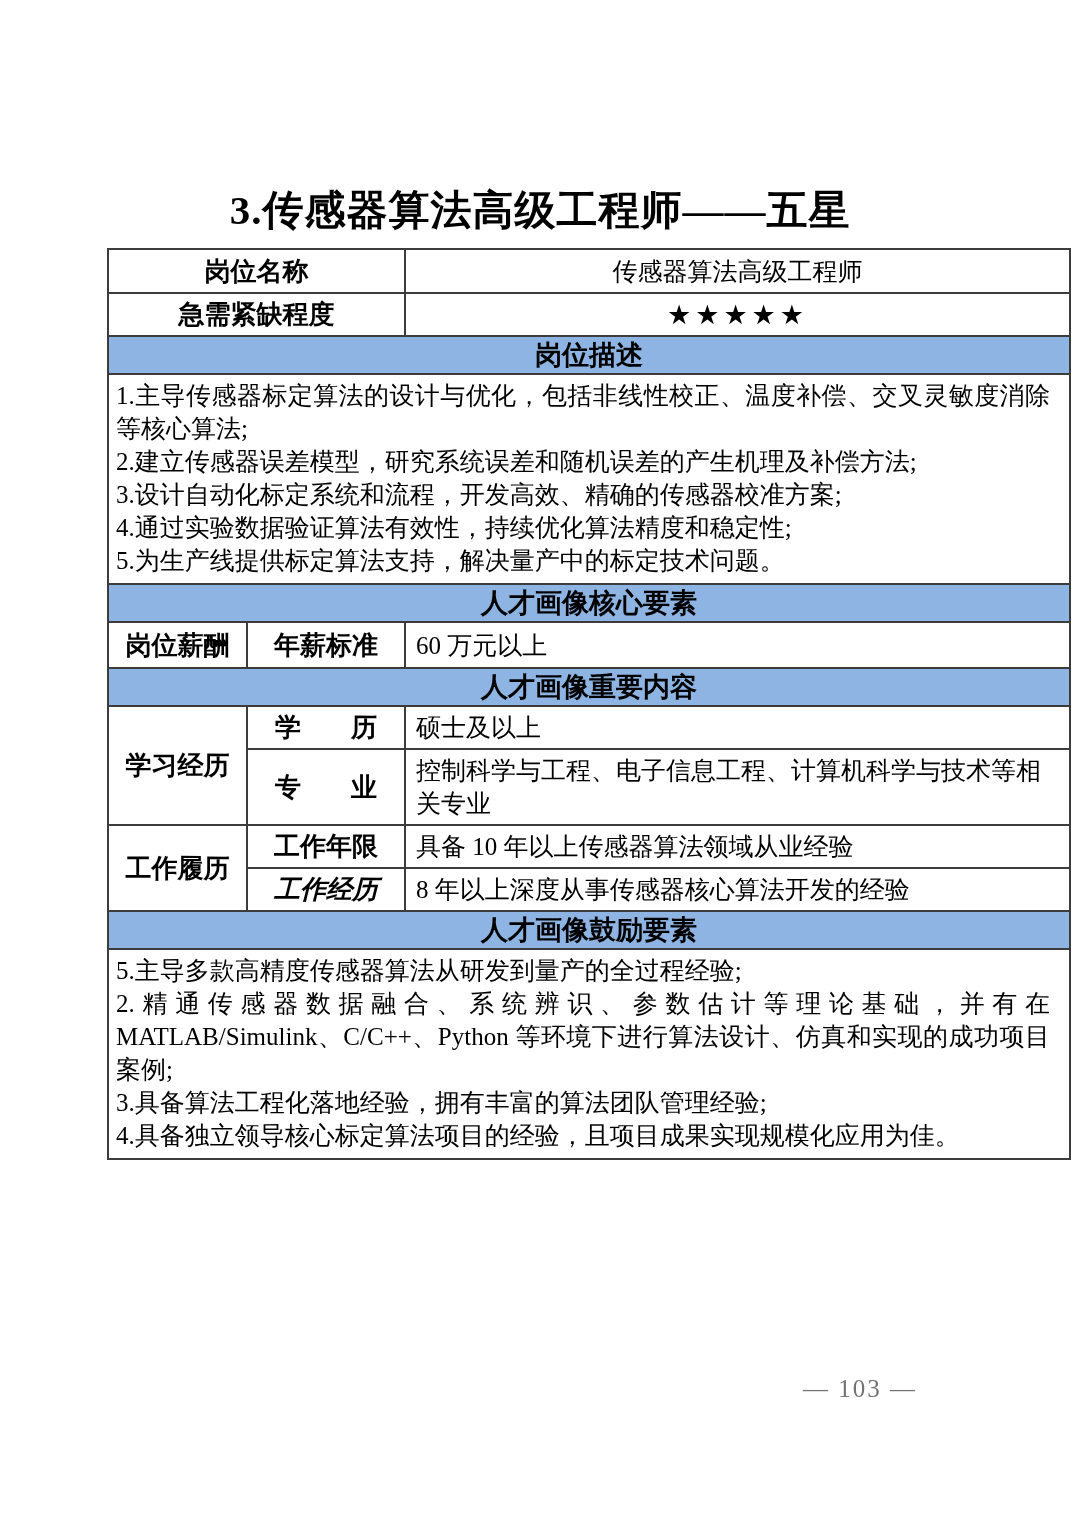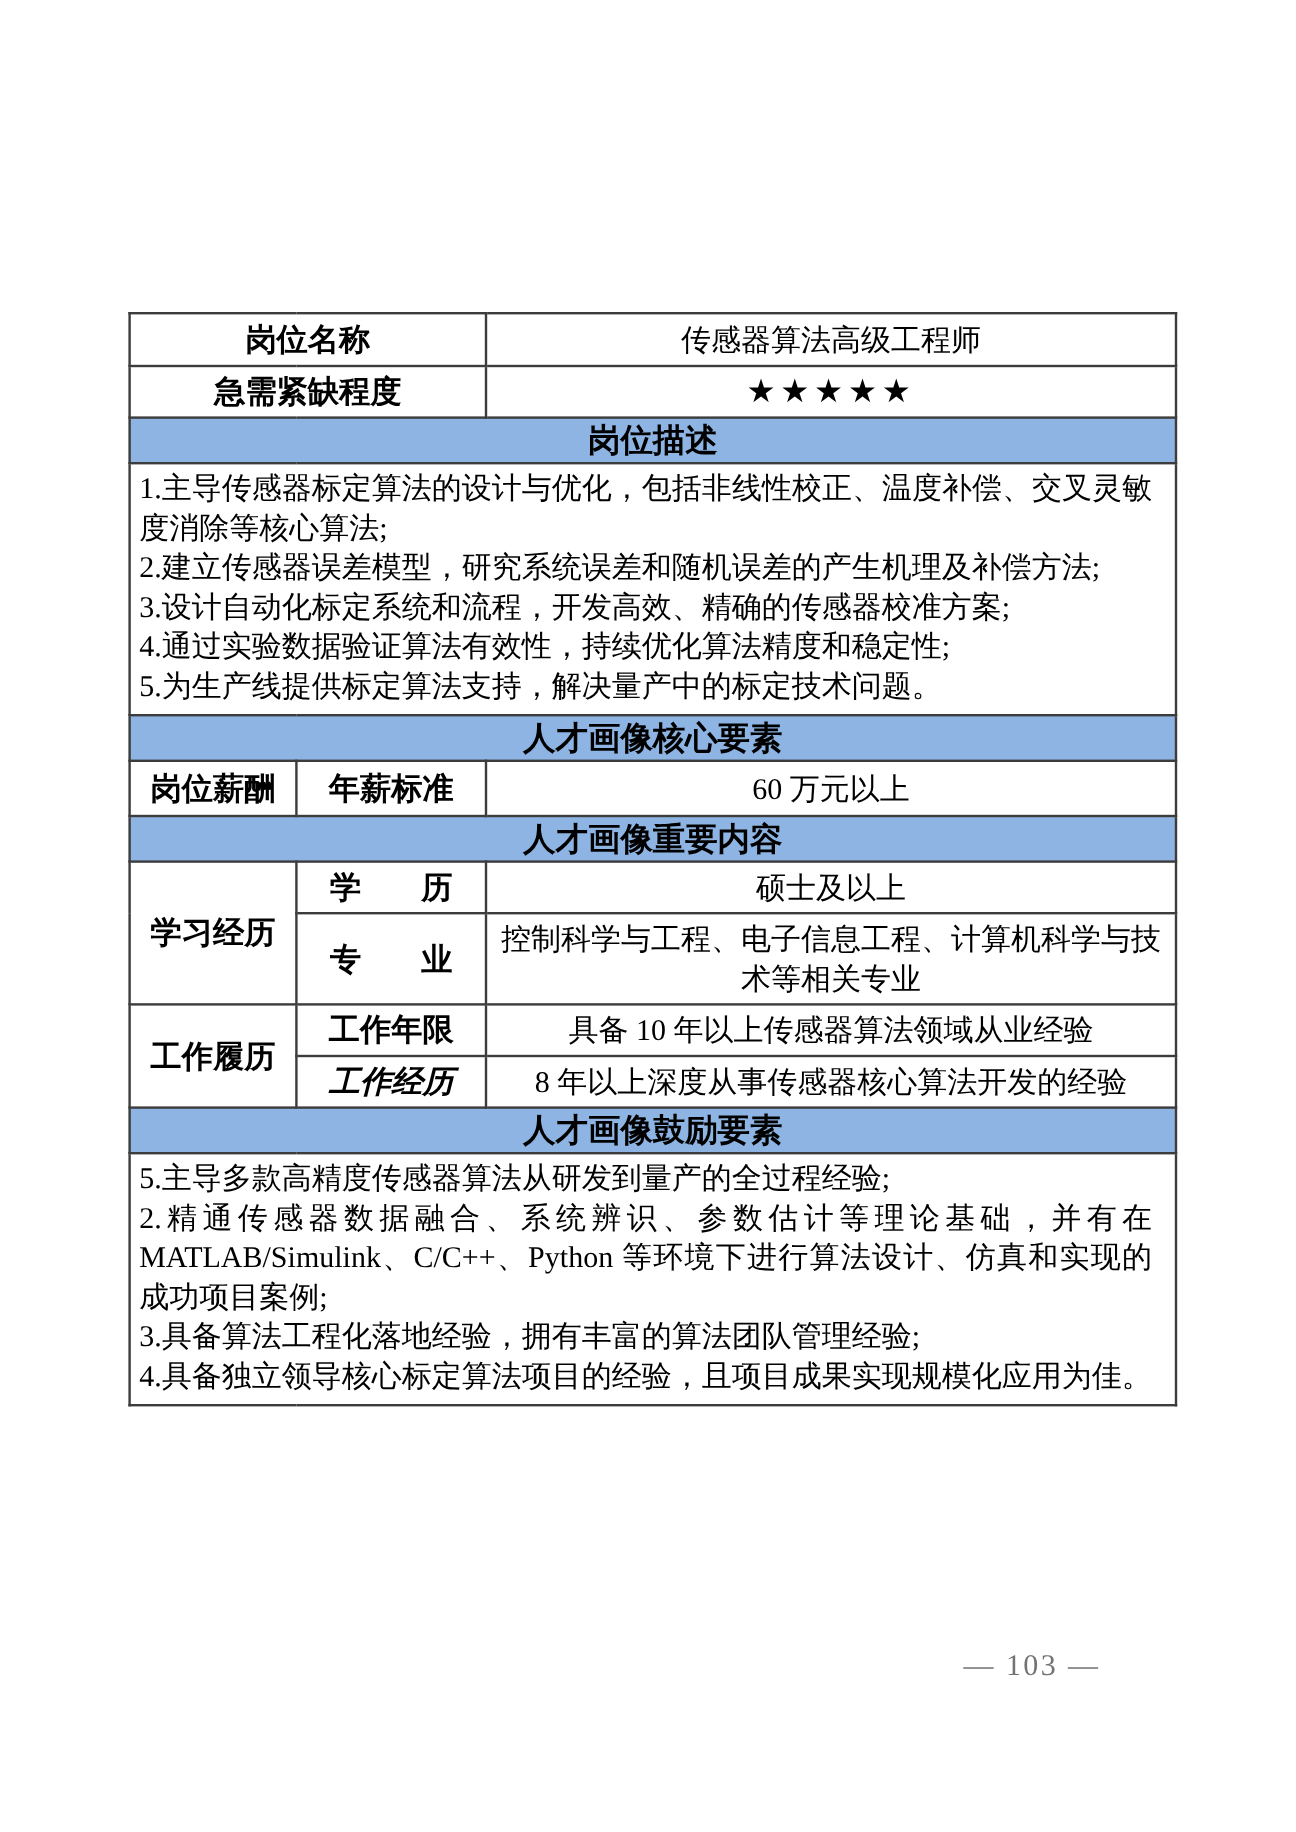--- a/index.html
+++ b/index.html
@@ -26,22 +26,22 @@
     text-align:center;
     font-family:"Liberation Serif","DejaVu Serif",serif;
     font-weight:bold;
     font-size:41px;
     letter-spacing:1px;
     color:#000;
   }
   table.job-table{
     position:absolute;
     left:107px;
-    top:260px;
-    width:874px;
+    top:248px;
+    width:964px;
     border-collapse:collapse;
     table-layout:fixed;
     border:2px solid var(--border-color);
   }
   col.c1{width:139px;}
   col.c2{width:158px;}
   td{
     border:2px solid var(--border-color);
     padding:0;
     vertical-align:middle;
@@ -56,21 +56,21 @@
     background:var(--header-bg);
     font-family:"Liberation Sans","DejaVu Sans",sans-serif;
     font-weight:bold;
     font-size:27px;
     text-align:center;
     height:36px;
   }
   td.val{
     font-family:"Liberation Serif","DejaVu Serif",serif;
     font-size:25px;
-    text-align:center;
+    text-align:left;
     padding:4px 10px;
   }
   td.val.center{text-align:center;}
   td.stars{
     text-align:center;
     font-size:27px;
     letter-spacing:4px;
     font-family:"DejaVu Sans",sans-serif;
   }
   td.block{
@@ -107,20 +107,21 @@
     font-size:25px;
     letter-spacing:2px;
     color:#737373;
   }
 </style>
 </head>
 <body>
 
 <div class="page">
 
+  <h1 class="doc-title">3.传感器算法高级工程师——五星</h1>
 
   <table class="job-table">
     <colgroup>
       <col class="c1">
       <col class="c2">
       <col class="c3">
     </colgroup>
     <tbody>
       <tr>
         <td colspan="2" class="lab h-name">岗位名称</td>

